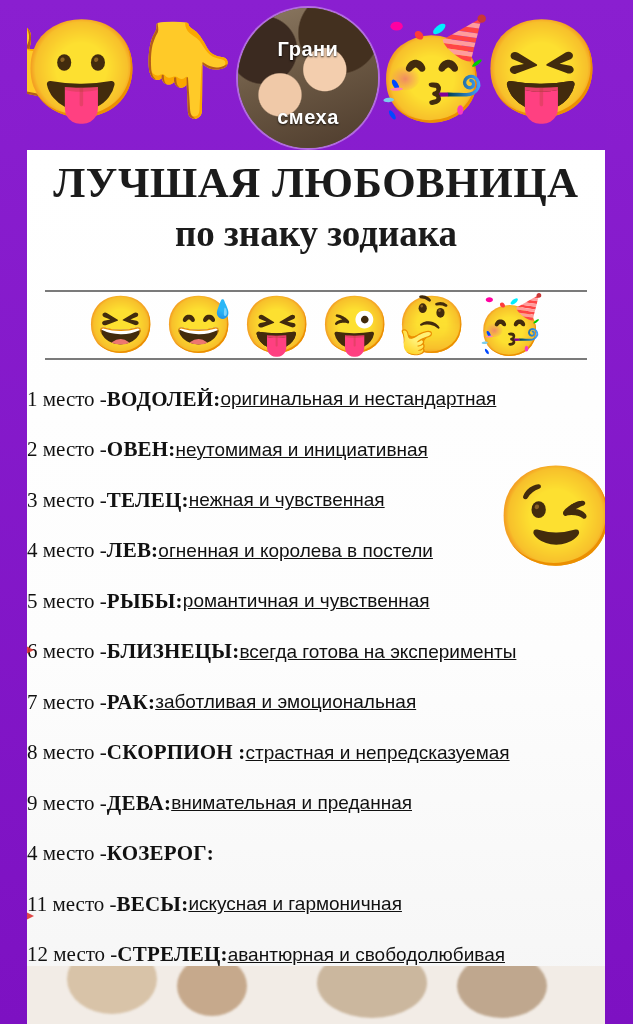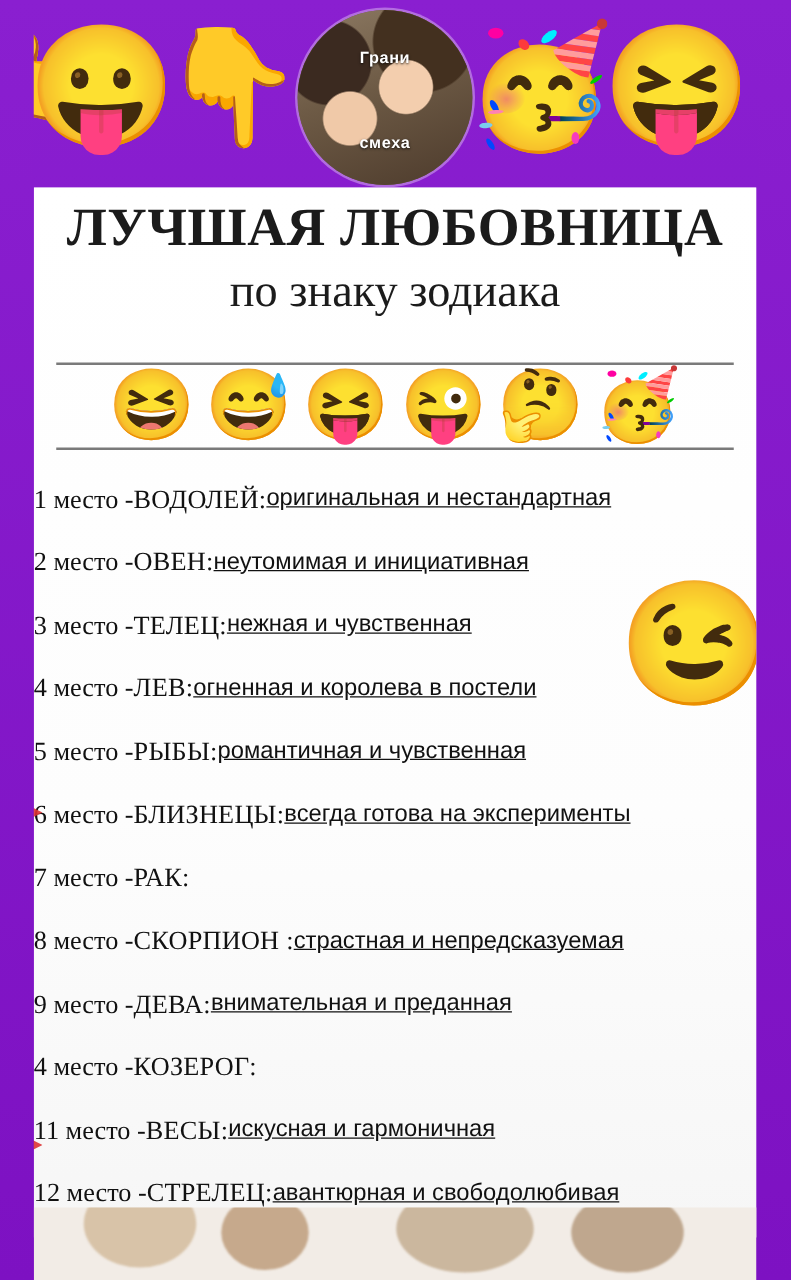--- a/index.html
+++ b/index.html
@@ -60,21 +60,21 @@
   }
   .avatar-band {
     position: absolute;
     left: 0;
     width: 100%;
     text-align: center;
     font-family: "Liberation Sans", sans-serif;
     font-weight: bold;
     color: #fff;
     text-shadow: 0 1px 2px rgba(0,0,0,.8);
-    font-size: 13px;
+    font-size: 20px;
     letter-spacing: .5px;
   }
   .avatar-band.top { top: 30px; }
   .avatar-band.bottom { top: 98px; }
 
   
   .poster {
     position: absolute;
     left: 27px;
     top: 150px;
@@ -104,21 +104,21 @@
     color: #1b1b1b;
     white-space: nowrap;
   }
   .title2 {
     position: absolute;
     top: 62px;
     left: 0;
     width: 100%;
     text-align: center;
     font-family: "Liberation Serif", serif;
-    font-weight: normal;
+    font-weight: bold;
     font-size: 37px;
     color: #1b1b1b;
     white-space: nowrap;
   }
   .rule {
     position: absolute;
     left: 18px;
     width: 542px;
     height: 2px;
     background: #7a7a7a;
@@ -153,21 +153,21 @@
     padding-left: 0;
     font-size: 21px;
     color: #111;
     white-space: nowrap;
   }
   .row .place {
     font-family: "Liberation Serif", serif;
   }
   .row .sign {
     font-family: "Liberation Serif", serif;
-    font-weight: normal;
+    font-weight: bold;
     letter-spacing: .2px;
   }
   .row .desc {
     font-family: "Liberation Sans", sans-serif;
     font-size: 19px;
     text-decoration: underline;
   }
 
   
   .wink {
@@ -280,20 +280,21 @@
         <span class="desc"> романтичная и чувственная</span>
       </div>
       <div class="row">
         <span class="place">6 место - </span>
         <span class="sign">БЛИЗНЕЦЫ:</span>
         <span class="desc"> всегда готова на эксперименты</span>
       </div>
       <div class="row">
         <span class="place">7 место - </span>
         <span class="sign">РАК:</span>
+        <span class="desc"> заботливая и эмоциональная</span>
       </div>
       <div class="row">
         <span class="place">8 место - </span>
         <span class="sign">СКОРПИОН :</span>
         <span class="desc"> страстная и непредсказуемая</span>
       </div>
       <div class="row">
         <span class="place">9 место - </span>
         <span class="sign">ДЕВА:</span>
         <span class="desc"> внимательная и преданная</span>

